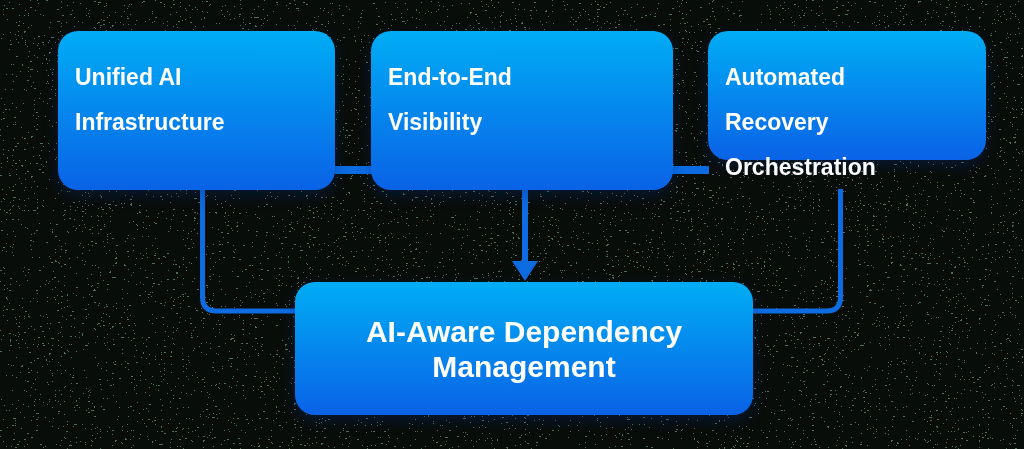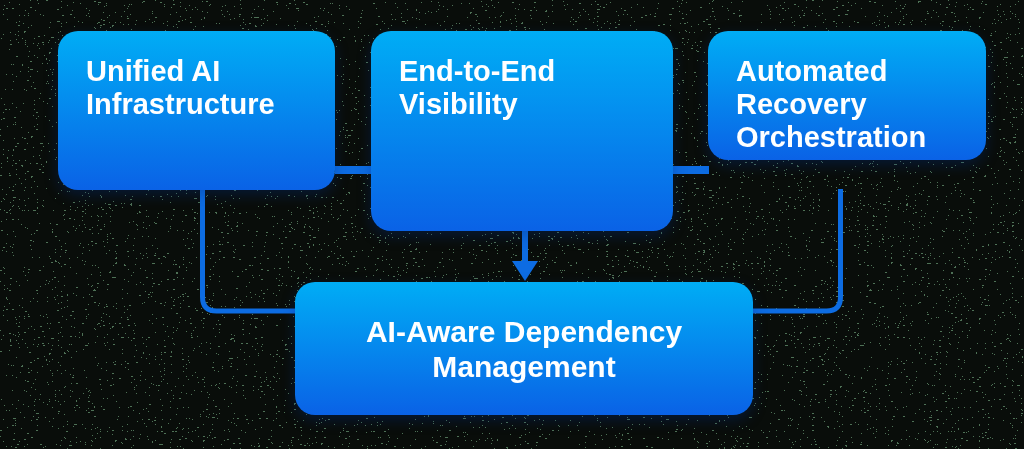--- a/index.html
+++ b/index.html
@@ -37,26 +37,26 @@
     position: absolute;
     z-index: 2;
     border-radius: 20px;
     background: linear-gradient(180deg, var(--box-gradient-top) 0%, var(--box-gradient-bottom) 100%);
     box-shadow: 0 5px 14px rgba(0, 45, 130, 0.35);
     color: var(--box-text);
     font-weight: bold;
   }
   .label { white-space: pre-line; }
   .top-box {
-    padding: 24px 28px;
-    font-size: 29px;
-    line-height: 33px;
+    padding: 24px 17px;
+    font-size: 23px;
+    line-height: 45px;
   }
   .box-1 { left: 58px;  top: 31px; width: 277px; height: 159px; }
-  .box-2 { left: 371px; top: 31px; width: 302px; height: 200px; }
+  .box-2 { left: 371px; top: 31px; width: 302px; height: 159px; }
   .box-3 { left: 708px; top: 31px; width: 278px; height: 129px; }
   .bottom-box {
     left: 295px; top: 282px; width: 458px; height: 133px;
     display: flex;
     align-items: center;
     justify-content: center;
     text-align: center;
     font-size: 30px;
     line-height: 35px;
   }

